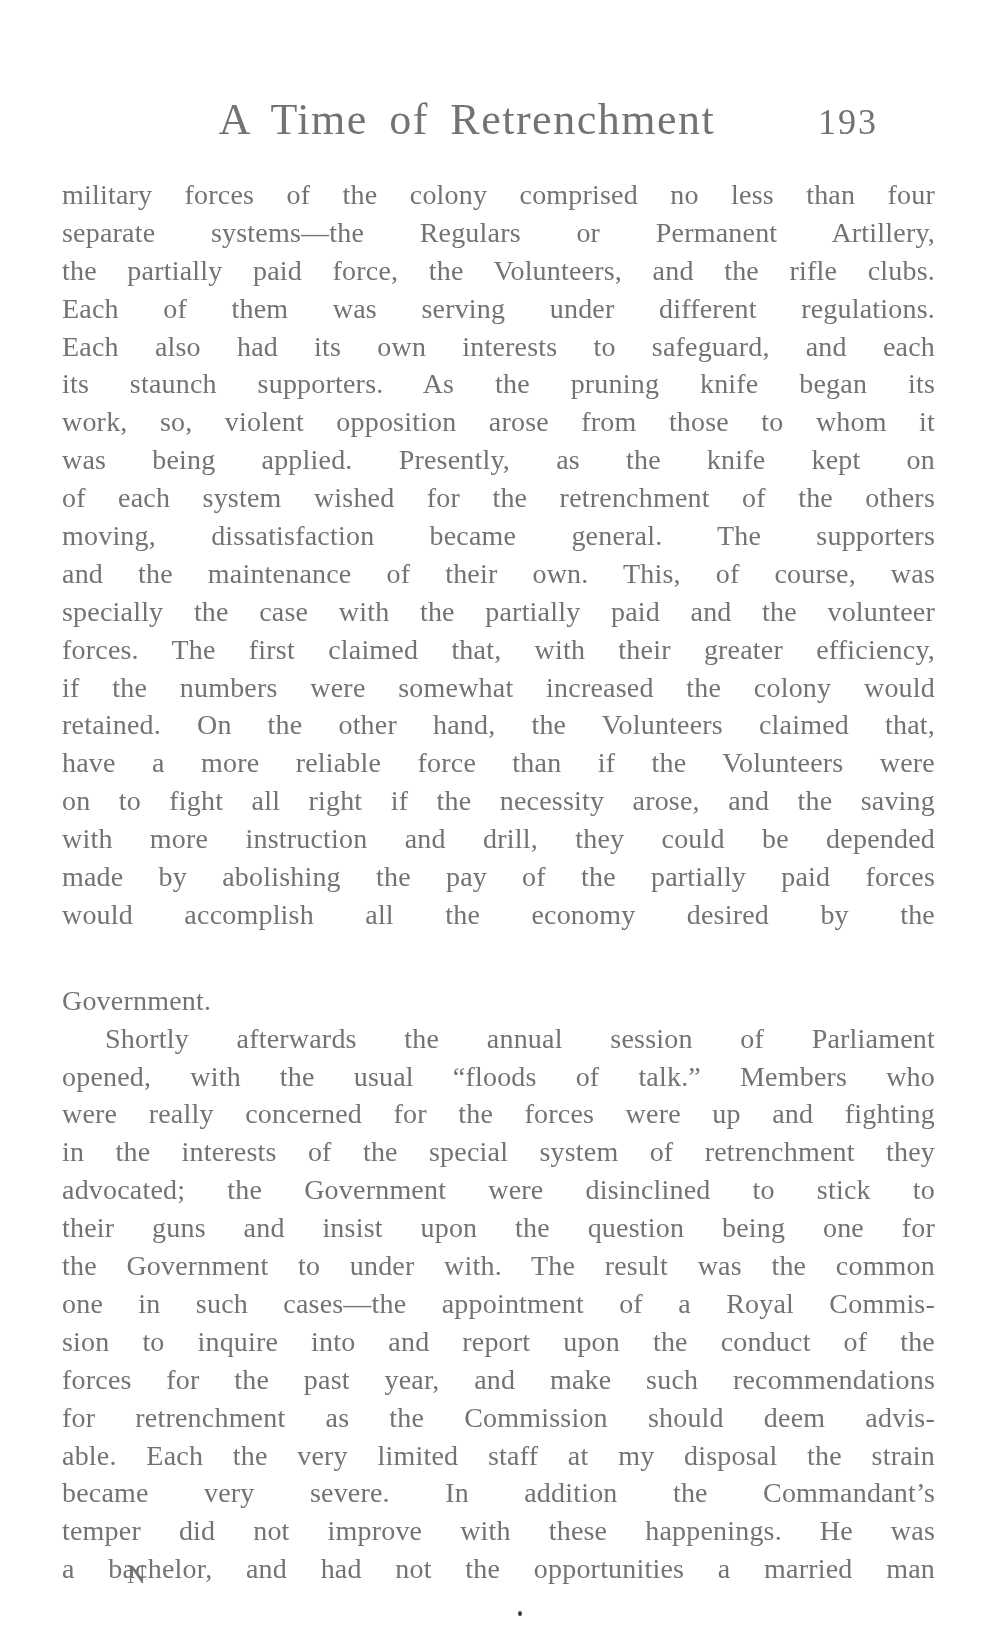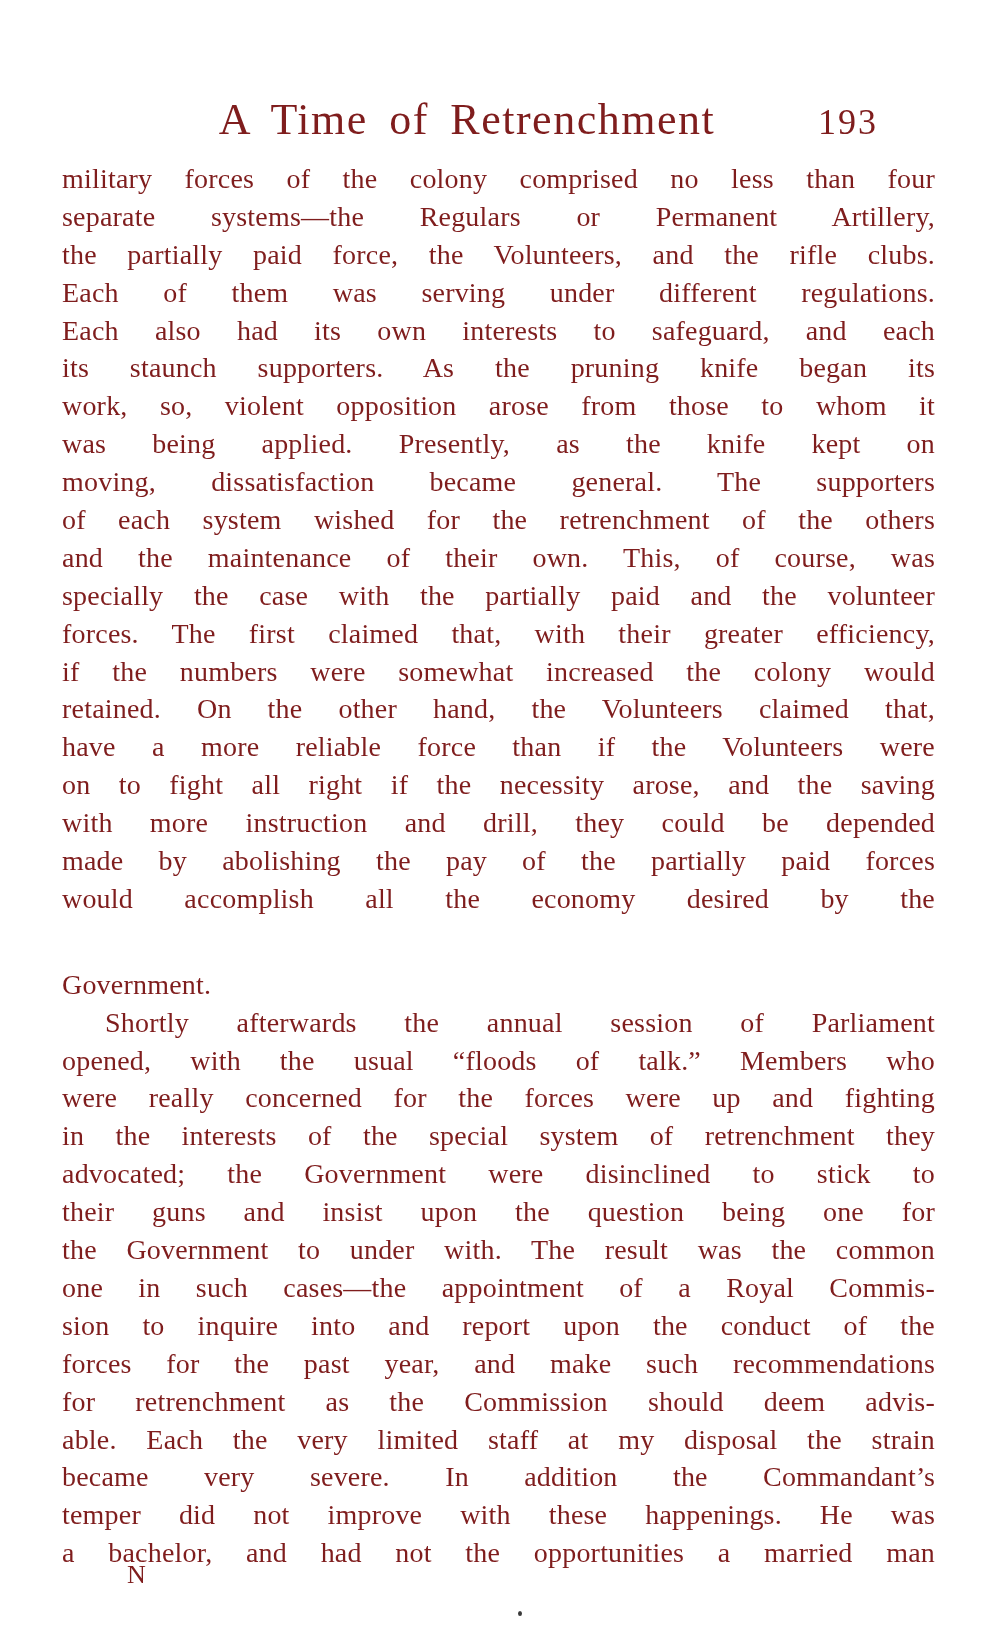--- a/index.html
+++ b/index.html
@@ -3,21 +3,21 @@
 <meta charset="utf-8">
 <style>
   html, body { margin: 0; padding: 0; background: #e8e8e8; }
   .page {
     position: relative;
     width: 1000px;
     height: 1647px;
     background: #ffffff;
     overflow: hidden;
     font-family: "Liberation Serif", serif;
-    color: #7f1d1d;
+    color: #737373;
   }
   .page-header {
     position: absolute;
     top: 94px;
     left: 0;
     width: 1000px;
     height: 50px;
   }
   .chapter-title {
     position: absolute;
@@ -33,21 +33,21 @@
   }
   .page-number {
     position: absolute;
     right: 122px;
     top: 7px;
     font-size: 36px;
     letter-spacing: 2px;
   }
   .body-text {
     position: absolute;
-    top: 160px;
+    top: 176px;
     left: 62px;
     width: 873px;
   }
   .ln {
     height: 37.9px;
     line-height: 37.9px;
     font-size: 28px;
     text-align: justify;
     text-align-last: justify;
     letter-spacing: 0.2px;
@@ -83,22 +83,22 @@
 
   <div class="body-text">
     <div class="ln">military forces of the colony comprised no less than four</div>
     <div class="ln">separate systems—the Regulars or Permanent Artillery,</div>
     <div class="ln">the partially paid force, the Volunteers, and the rifle clubs.</div>
     <div class="ln">Each of them was serving under different regulations.</div>
     <div class="ln">Each also had its own interests to safeguard, and each</div>
     <div class="ln">its staunch supporters. As the pruning knife began its</div>
     <div class="ln">work, so, violent opposition arose from those to whom it</div>
     <div class="ln">was being applied. Presently, as the knife kept on</div>
+    <div class="ln">of each system wished for the retrenchment of the others</div>
     <div class="ln">moving, dissatisfaction became general. The supporters</div>
-    <div class="ln">of each system wished for the retrenchment of the others</div>
     <div class="ln">and the maintenance of their own. This, of course, was</div>
     <div class="ln">specially the case with the partially paid and the volunteer</div>
     <div class="ln">forces. The first claimed that, with their greater efficiency,</div>
     <div class="ln">if the numbers were somewhat increased the colony would</div>
     <div class="ln">retained. On the other hand, the Volunteers claimed that,</div>
     <div class="ln">have a more reliable force than if the Volunteers were</div>
     <div class="ln">on to fight all right if the necessity arose, and the saving</div>
     <div class="ln">with more instruction and drill, they could be depended</div>
     <div class="ln">made by abolishing the pay of the partially paid forces</div>
     <div class="ln">would accomplish all the economy desired by the</div>

